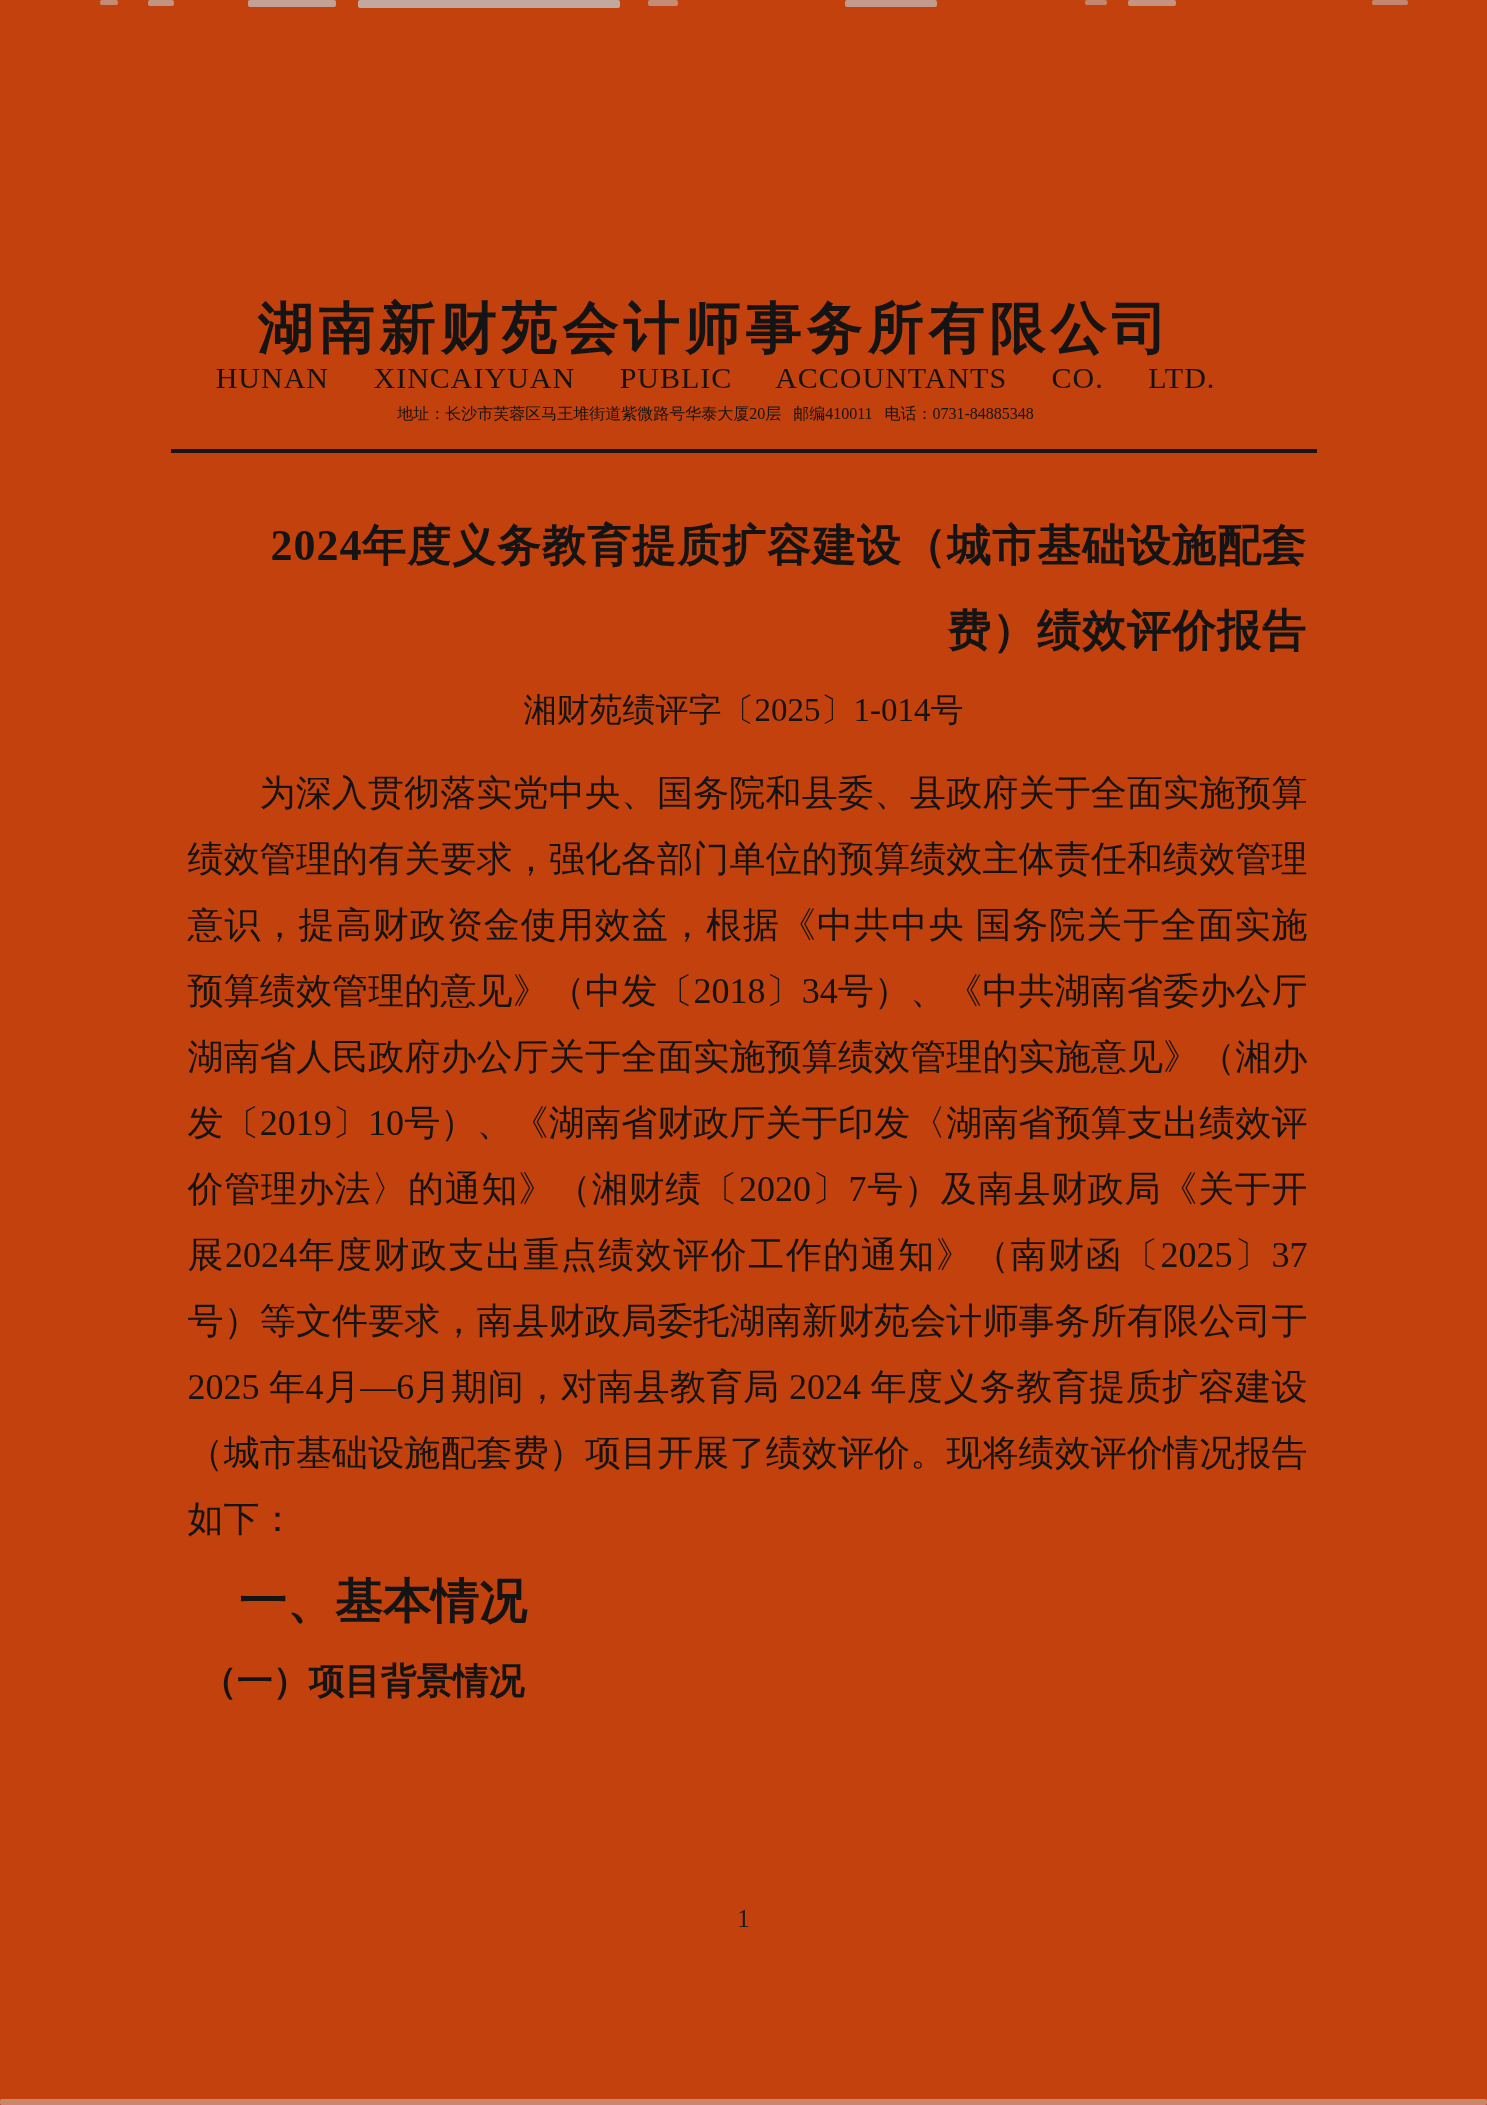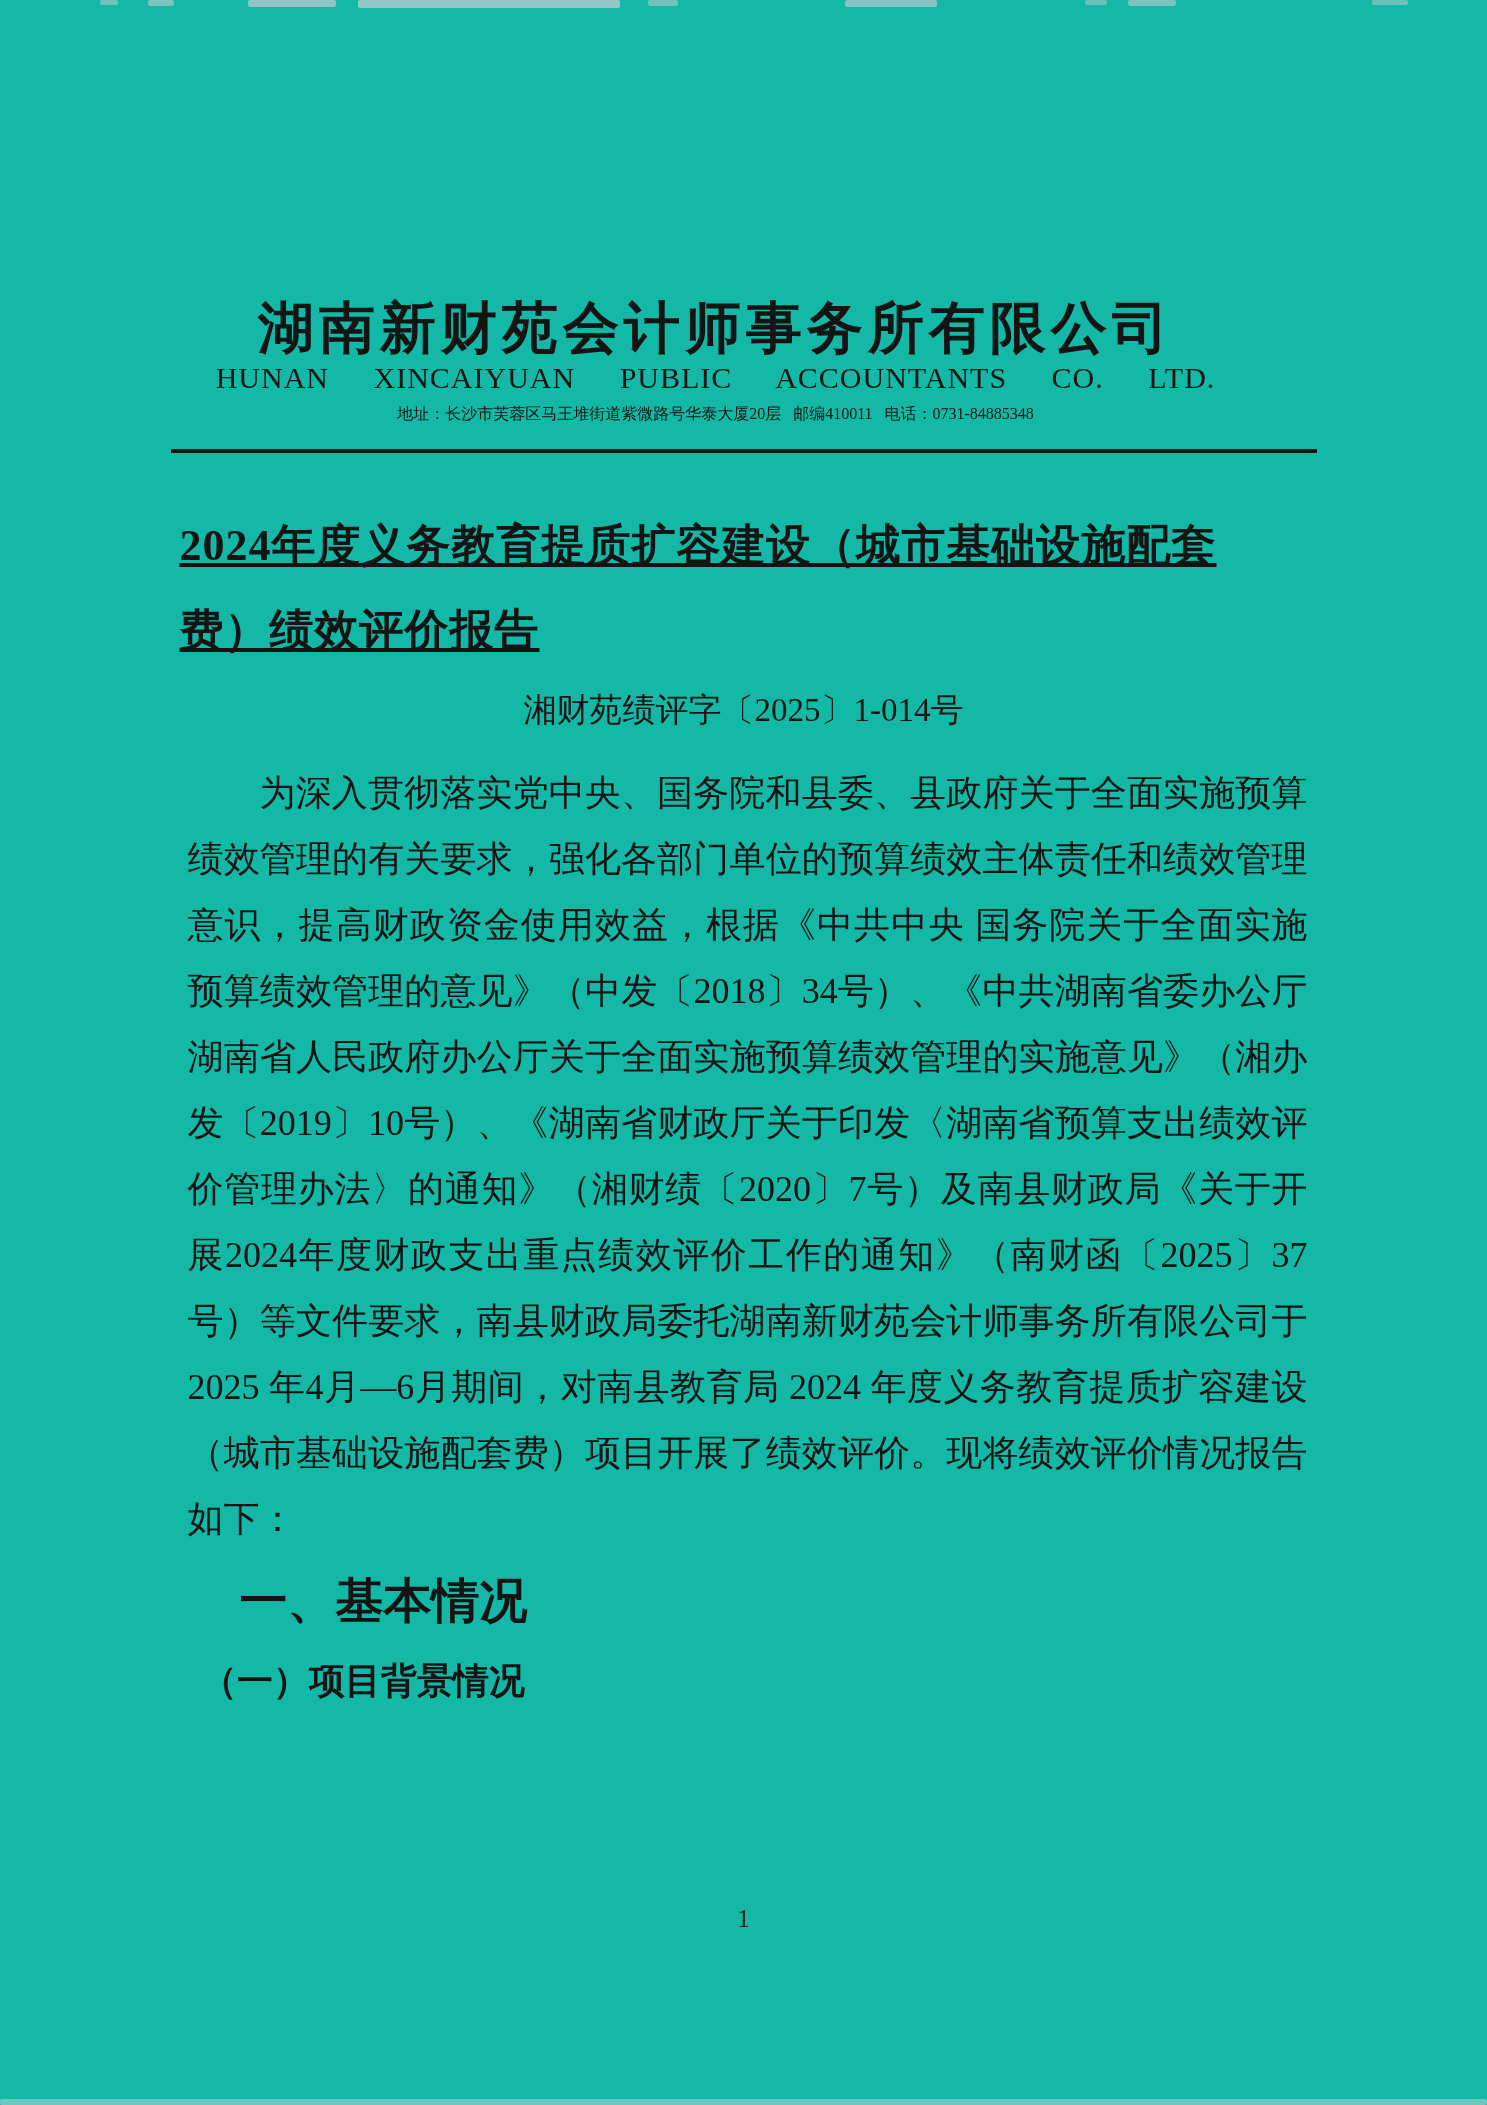--- a/index.html
+++ b/index.html
@@ -5,21 +5,21 @@
   html, body {
     margin: 0;
     padding: 0;
     background: #e8eaec;
   }
   .page {
     position: relative;
     width: 1487px;
     height: 2105px;
     margin: 0 auto;
-    background: #14b8a6;
+    background: #c2410c;
     overflow: hidden;
     font-family: "Liberation Serif", "DejaVu Serif", serif;
     color: #141414;
   }
   
   .scan-artifacts { position: absolute; left: 0; top: 0; width: 100%; height: 100%; pointer-events: none; }
   .scan-artifacts .mark {
     position: absolute;
     background: #c3cbd0;
     border-radius: 2px;
@@ -58,26 +58,25 @@
   }
   .rule {
     height: 4px;
     background: #161616;
     width: 1146px;
     margin: 24px auto 0 auto;
     transform: translateX(-9px);
   }
   .report-title {
     margin-top: 50px;
-    text-align: left;
+    text-align: right;
     font-size: 44px;
     font-weight: 700;
     letter-spacing: 1px;
     line-height: 85px;
-    text-decoration: underline;
   }
   .doc-number {
     margin-top: 16px;
     text-align: center;
     font-size: 33px;
     line-height: 1.3;
   }
   .body-paragraph {
     margin: 28px 0 0 8px;
     font-size: 36px;

